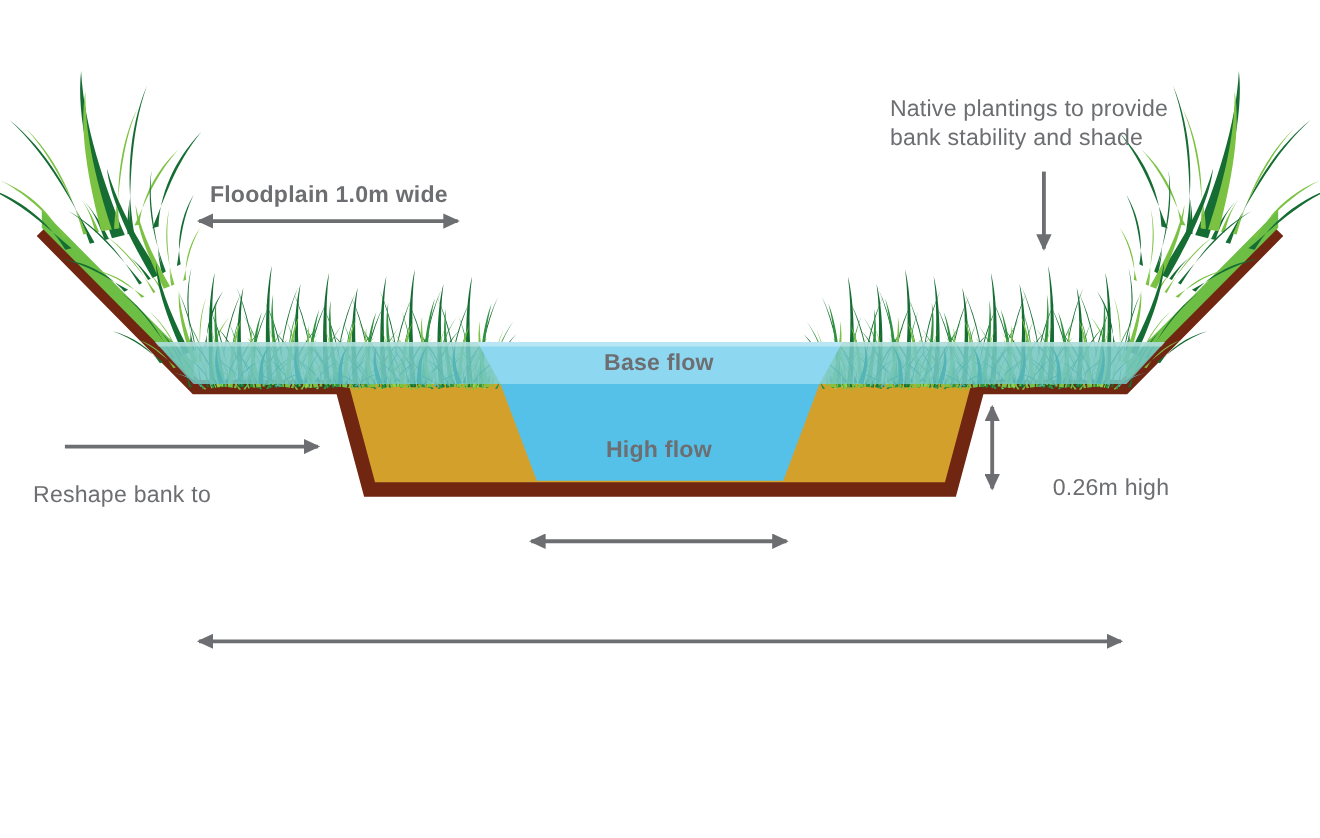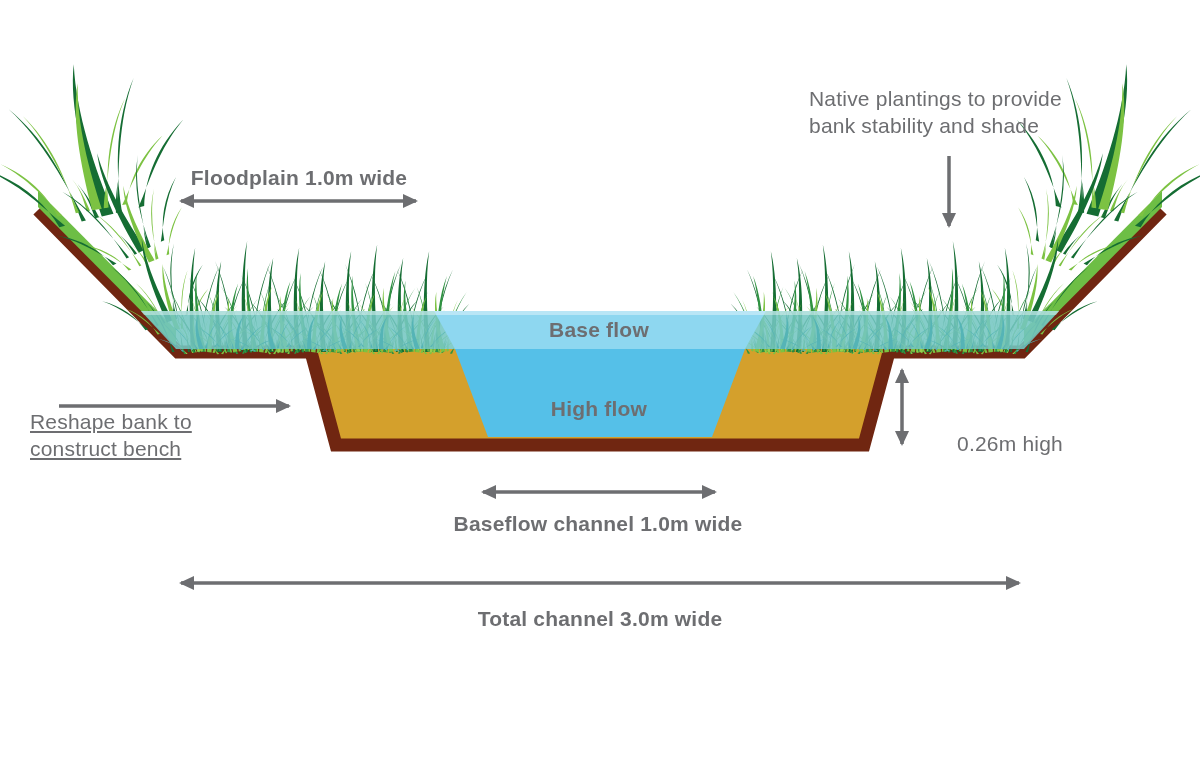--- a/index.html
+++ b/index.html
@@ -125,25 +125,22 @@
     <span class="ln">Native plantings to provide</span>
     <span class="ln">bank stability and shade</span>
   </div>
 
   <div class="lbl center" style="left:299px;top:164px;">Floodplain 1.0m wide</div>
 
   <div class="lbl center" style="left:599px;top:316px;">Base flow</div>
 
   <div class="lbl center" style="left:599px;top:395px;">High flow</div>
 
-  <div class="lbl" style="left:30px;top:408px;text-decoration:underline;">
+  <div class="lbl" style="left:30px;top:436px;">
     <span class="ln">Reshape bank to</span>
-    <span class="ln">construct bench</span>
   </div>
 
   <div class="lbl" style="left:957px;top:430px;">
     <span class="ln">0.26m high</span>
   </div>
 
-  <div class="lbl center" style="left:598px;top:510px;">Baseflow channel 1.0m wide</div>
 
-  <div class="lbl center" style="left:600px;top:605px;">Total channel 3.0m wide</div>
 </div>
 
 </body></html>

